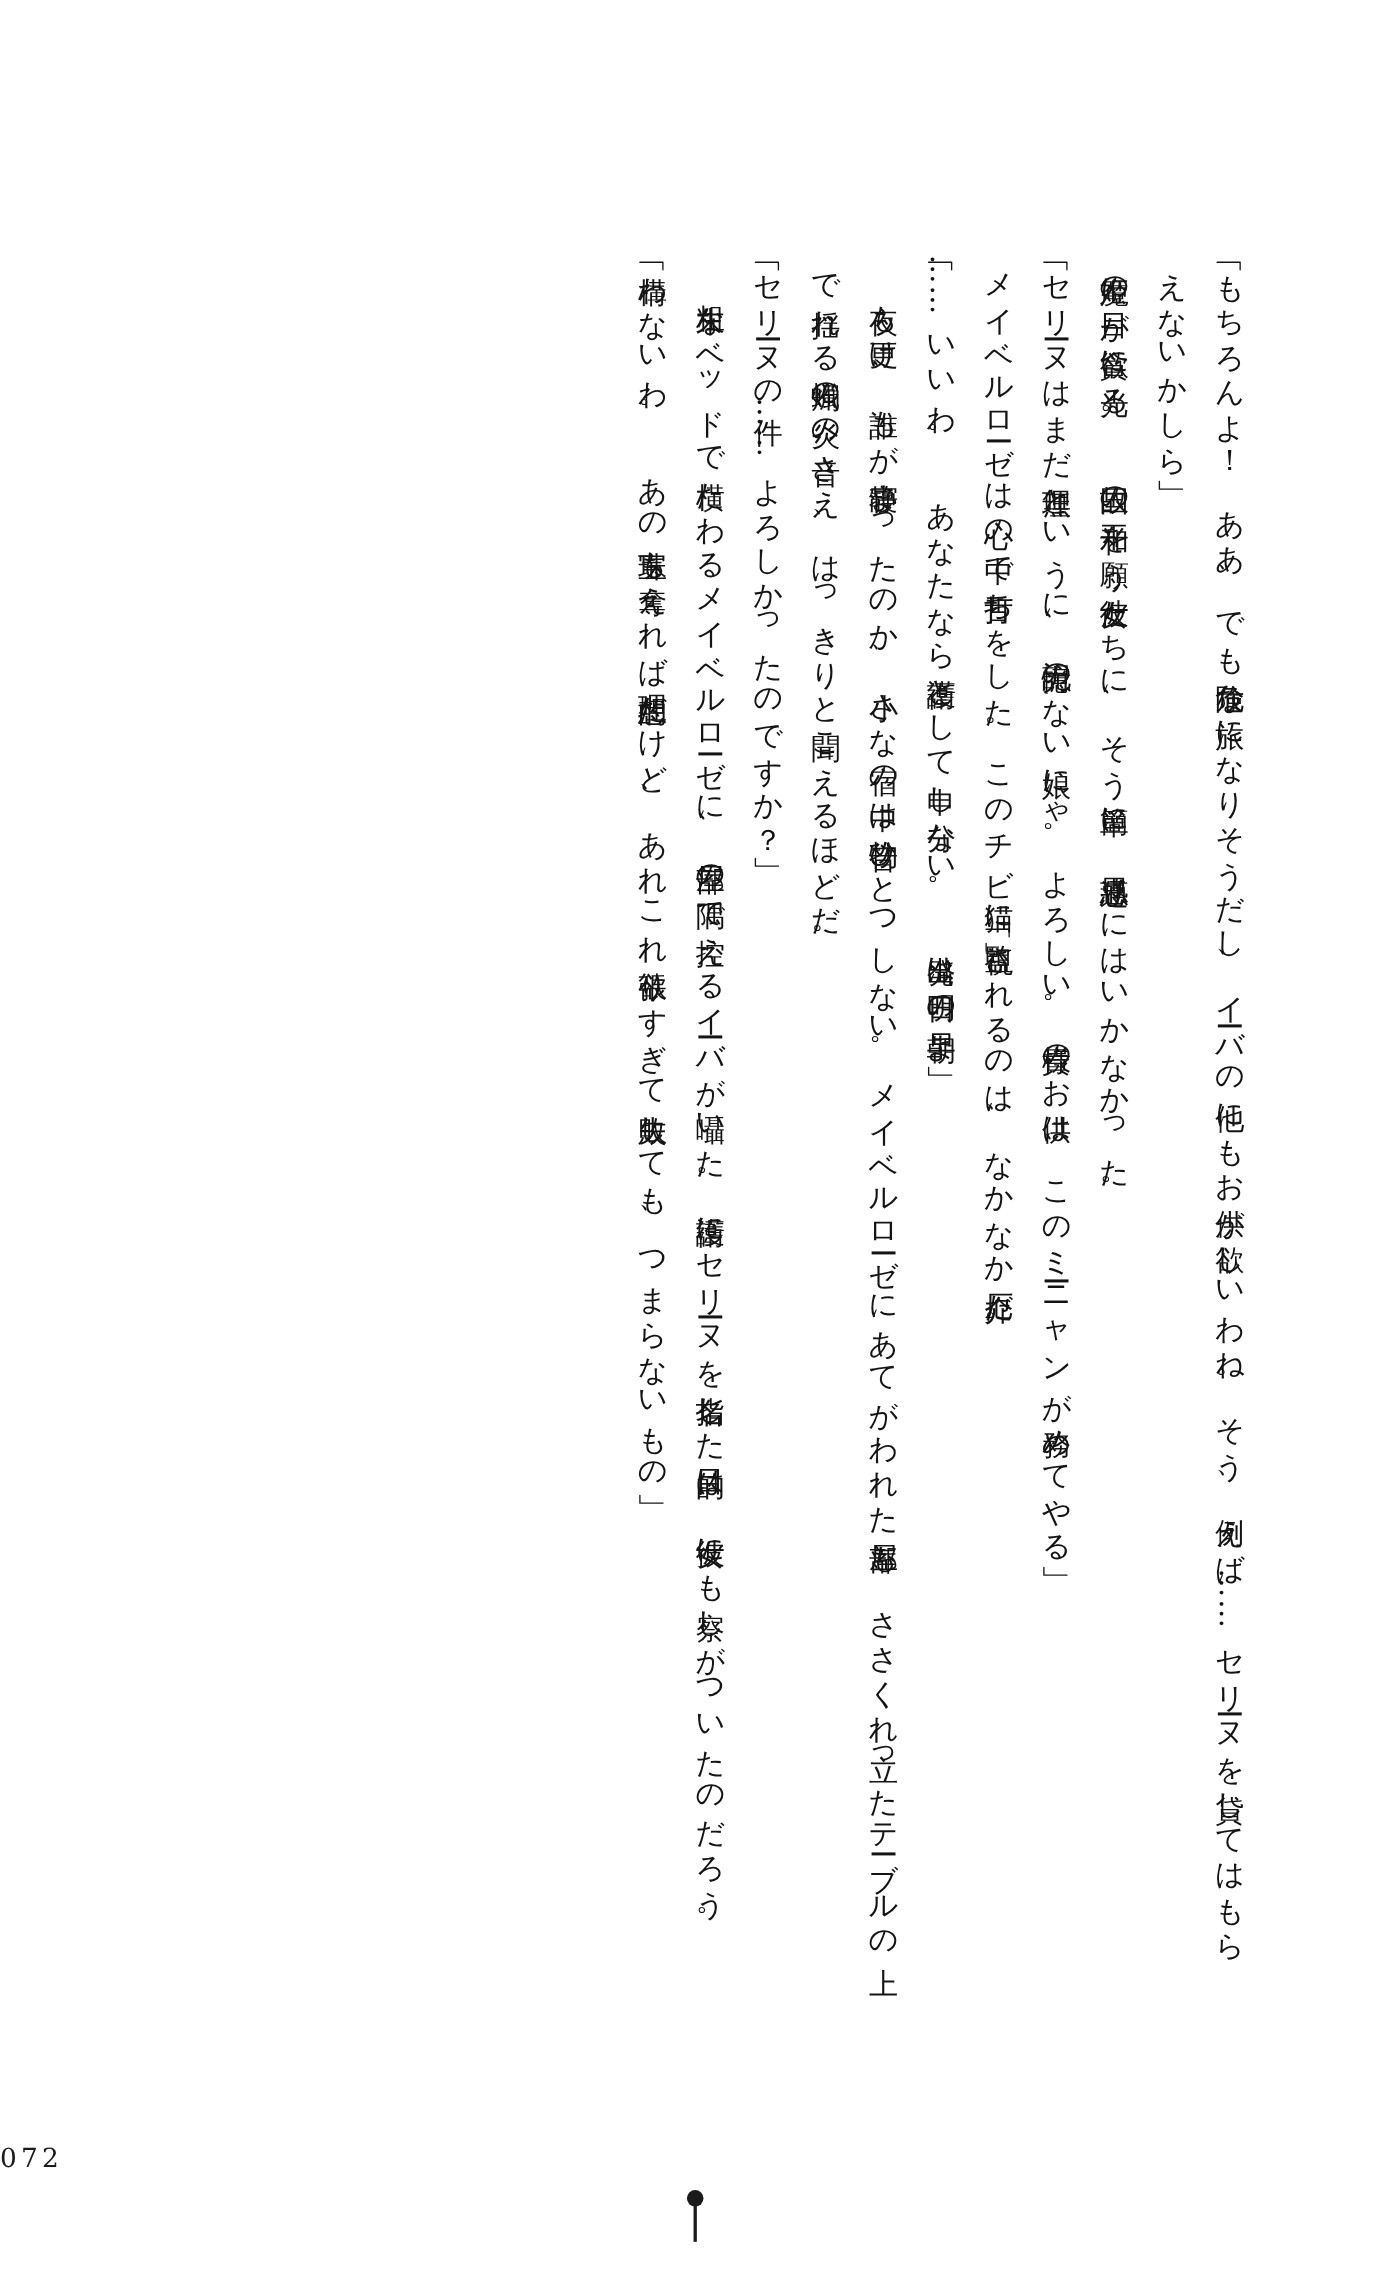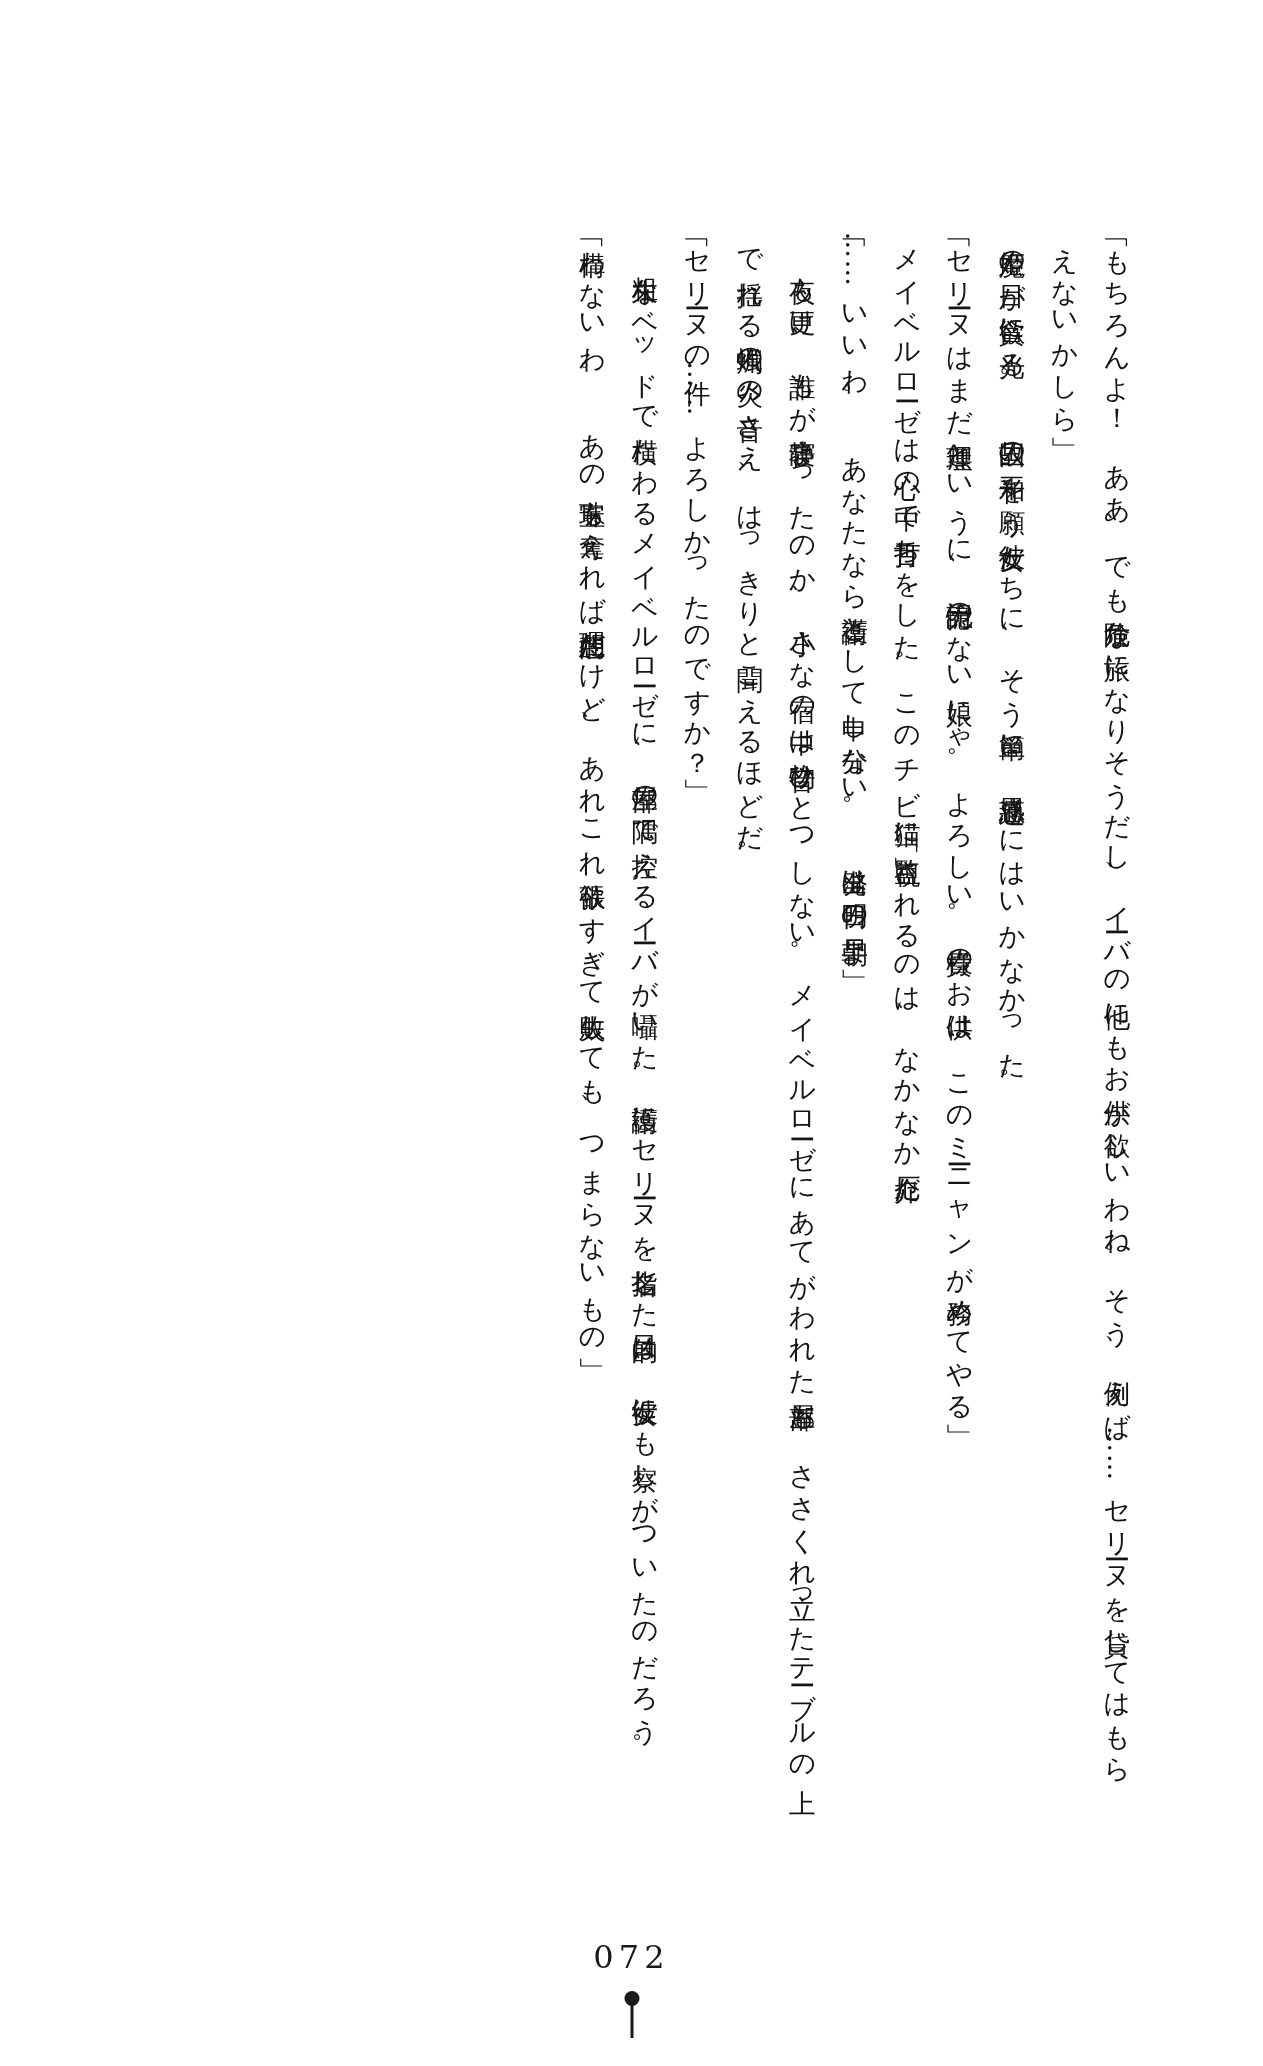--- a/index.html
+++ b/index.html
@@ -50,22 +50,21 @@
   }
   .para.noindent {
     text-indent: 0;
   }
 
   .page-number {
     position: absolute;
     left: 0;
     right: 0;
     bottom: 90px;
-    text-align: center;
-    font-size: 32px;
+    font-size: 24px;
     letter-spacing: 0.16em;
     color: #1a1a1a;
     font-family: "DejaVu Serif", "Liberation Serif", serif;
   }
 
   .footer-mark {
     position: absolute;
     left: 50%;
     bottom: 28px;
     transform: translateX(-50%);

